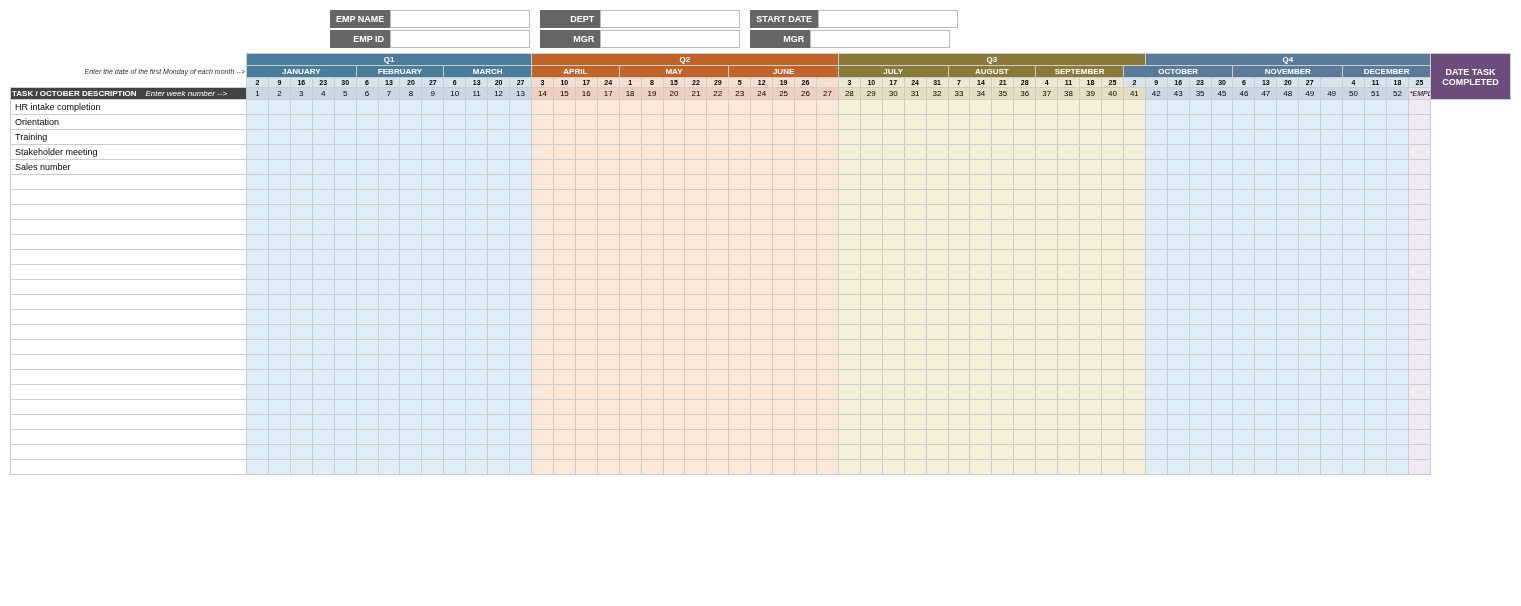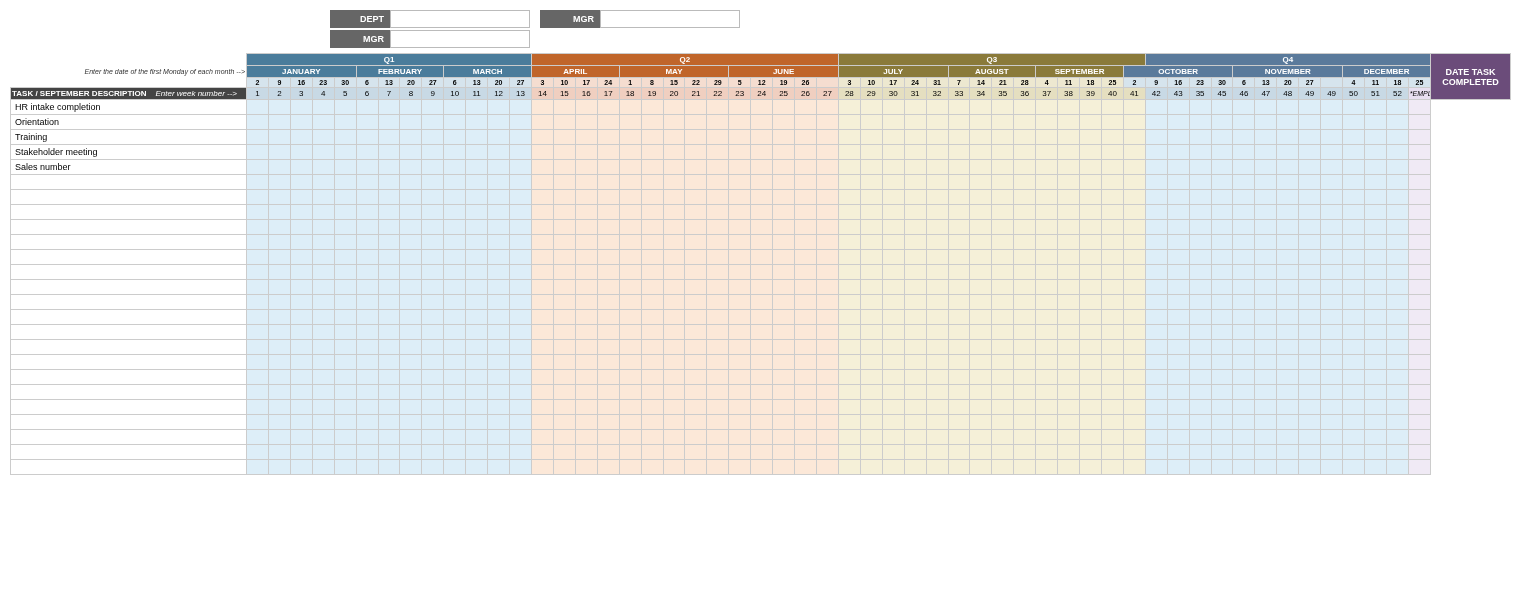--- a/index.html
+++ b/index.html
@@ -121,29 +121,43 @@
     }
   </style>
 </head>
 <body>
 
 <div class="page">
 
   <div style="display:flex; margin-bottom:5px; margin-left:320px;">
     <div style="display:flex; flex-direction:column; margin-right:10px;">
       <div style="display:flex; margin-bottom:2px; align-items:center;">
+        <div class="form-label">EMP NAME</div>
+        <div class="form-input"></div>
+      </div>
+      <div style="display:flex; align-items:center;">
+        <div class="form-label">EMP ID</div>
+        <div class="form-input"></div>
+      </div>
+    </div>
+    <div style="display:flex; flex-direction:column; margin-right:10px;">
+      <div style="display:flex; margin-bottom:2px; align-items:center;">
         <div class="form-label">DEPT</div>
         <div class="form-input"></div>
       </div>
       <div style="display:flex; align-items:center;">
         <div class="form-label">MGR</div>
         <div class="form-input"></div>
       </div>
     </div>
     <div style="display:flex; flex-direction:column;">
+      <div style="display:flex; margin-bottom:2px; align-items:center;">
+        <div class="form-label">START DATE</div>
+        <div class="form-input"></div>
+      </div>
       <div style="display:flex; align-items:center;">
         <div class="form-label">MGR</div>
         <div class="form-input"></div>
       </div>
     </div>
   </div>
 
   <div style="overflow-x:auto;">
     <table class="schedule-table" id="main-table">
 
@@ -254,21 +268,21 @@
           <td class="date-q4" style="font-size:7px;font-weight:bold;"></td>
 
           <td class="date-q4" style="font-size:7px;font-weight:bold;">4</td>
           <td class="date-q4" style="font-size:7px;font-weight:bold;">11</td>
           <td class="date-q4" style="font-size:7px;font-weight:bold;">18</td>
           <td class="date-q4" style="font-size:7px;font-weight:bold;">25</td>
         </tr>
 
         <tr>
           <td class="task-header" style="font-size:8px;">
-            <span>TASK / SEPTEMBER DESCRIPTION</span>&nbsp;&nbsp;&nbsp;
+            <span>TASK / OCTOBER DESCRIPTION</span>&nbsp;&nbsp;&nbsp;
             <span style="font-style:italic; font-weight:normal;">Enter week number --&gt;</span>
           </td>
 
           <td class="week-num-q1">1</td>
           <td class="week-num-q1">2</td>
           <td class="week-num-q1">3</td>
           <td class="week-num-q1">4</td>
           <td class="week-num-q1">5</td>
           <td class="week-num-q1">6</td>
           <td class="week-num-q1">7</td>

